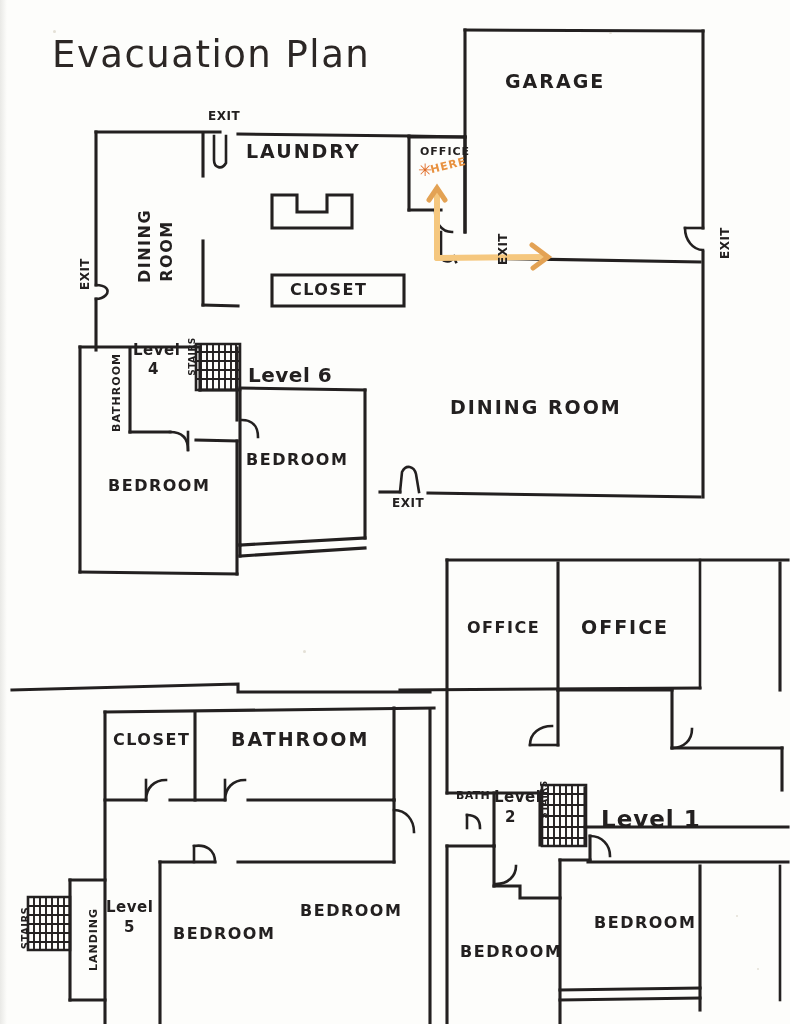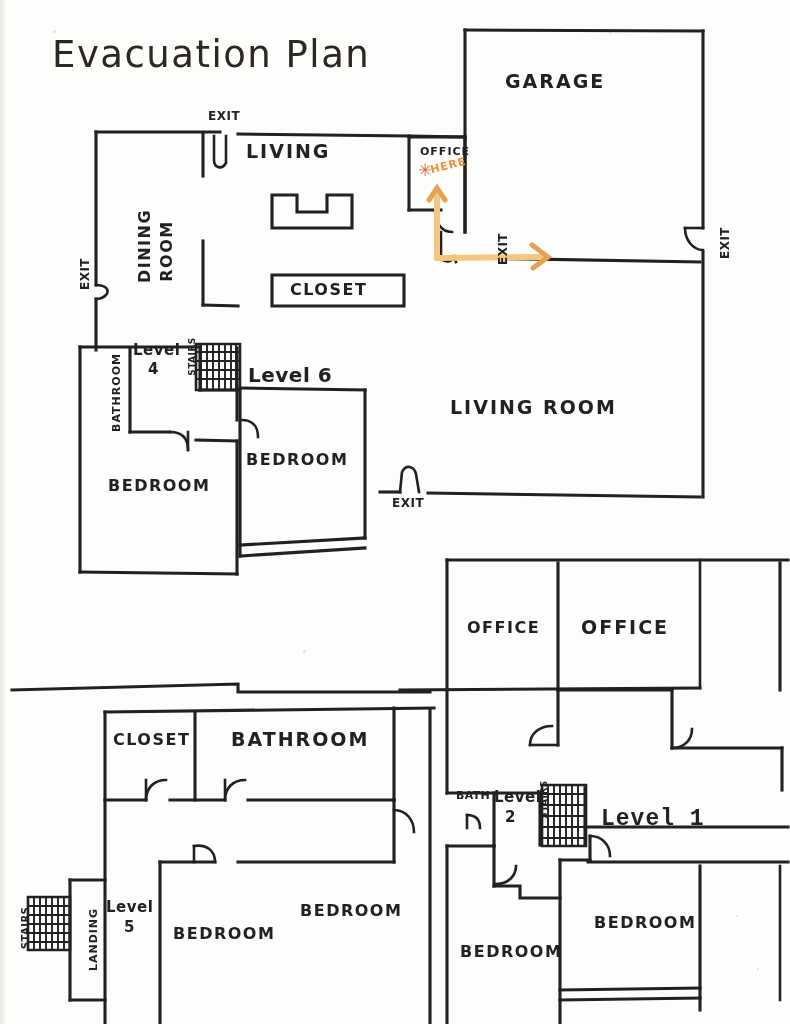--- a/index.html
+++ b/index.html
@@ -248,27 +248,27 @@
       <path d="M437,258 L437,190"></path>
     </g>
     <g fill="none" stroke="#e3a254" stroke-width="5" stroke-linecap="round">
       <path d="M532,245 L548,257 L533,268"></path>
       <path d="M429,200 L437,188 L445,200"></path>
     </g>
   </svg>
 
   <div class="lbl room" style="left:505px; top:72px;">GARAGE</div>
 
-  <div class="lbl room" style="left:246px; top:142px;">LIVING</div>
+  <div class="lbl room" style="left:246px; top:142px;">LAUNDRY</div>
 
   <div class="lbl room-sm" style="left:290px; top:282px;">CLOSET</div>
 
   <div class="lbl tiny" style="left:420px; top:146px;">OFFICE</div>
 
-  <div class="lbl room" style="left:450px; top:398px;">LIVING ROOM</div>
+  <div class="lbl room" style="left:450px; top:398px;">DINING ROOM</div>
 
   <div class="lbl room-sm vert rot-90" style="left:108px; top:238px;">DINING</div>
   <div class="lbl room-sm vert rot-90" style="left:136px; top:243px;">ROOM</div>
 
   <div class="lbl tiny vert rot-90" style="left:77px; top:387px;">BATHROOM</div>
 
   <div class="lbl" style="left:173px; top:352px; font-size:9px; letter-spacing:.5px;
        transform:rotate(-90deg); transform-origin:50% 50%;">STAIRS</div>
 
   <div class="lbl room-sm" style="left:108px; top:478px;">BEDROOM</div>
@@ -319,21 +319,21 @@
        transform:rotate(-90deg); transform-origin:50% 50%;">STAIRS</div>
 
   <div class="lbl room-sm" style="left:460px; top:944px;">BEDROOM</div>
 
   <div class="lbl room-sm" style="left:594px; top:915px;">BEDROOM</div>
 
   <div class="lbl levl-sm" style="left:494px; top:790px;">Level</div>
   <div class="lbl levl-sm" style="left:505px; top:810px;">2</div>
 
   <div class="lbl" style="left:601px; top:808px; font-size:23px; font-weight:700;
-       letter-spacing:1px;font-family:Liberation Mono, monospace;">Level 1</div>
+       letter-spacing:1px;">Level 1</div>
 
   <div class="speck" style="left:53px; top:30px; width:3px; height:3px;"></div>
   <div class="speck" style="left:609px; top:32px; width:3px; height:2px;"></div>
   <div class="speck" style="left:303px; top:650px; width:3px; height:3px;"></div>
   <div class="speck" style="left:736px; top:915px; width:2px; height:2px;"></div>
   <div class="speck" style="left:757px; top:968px; width:2px; height:2px;"></div>
 
 </div>
 
 </body></html>

